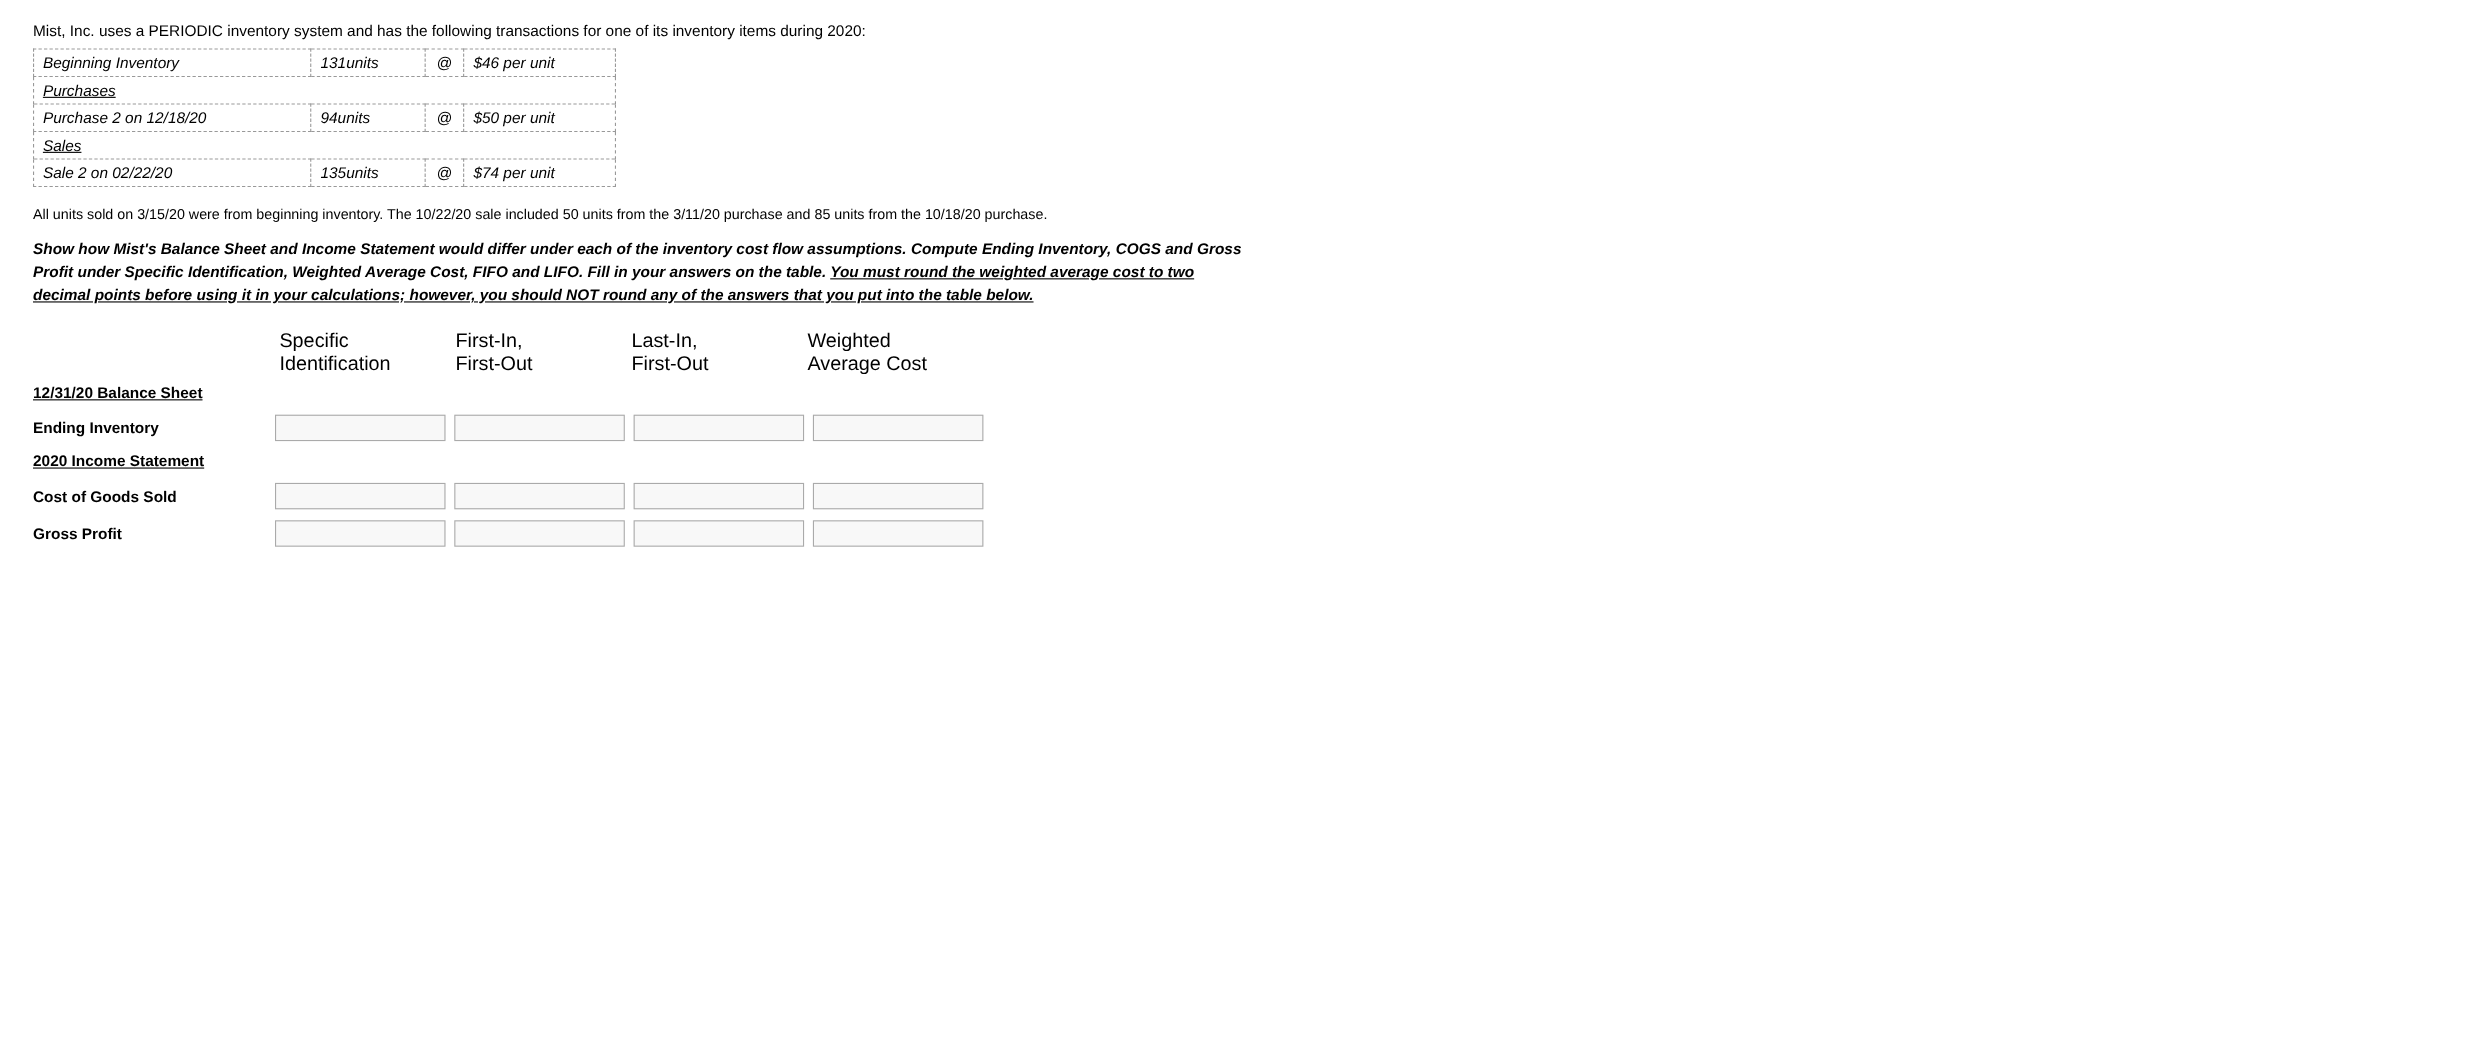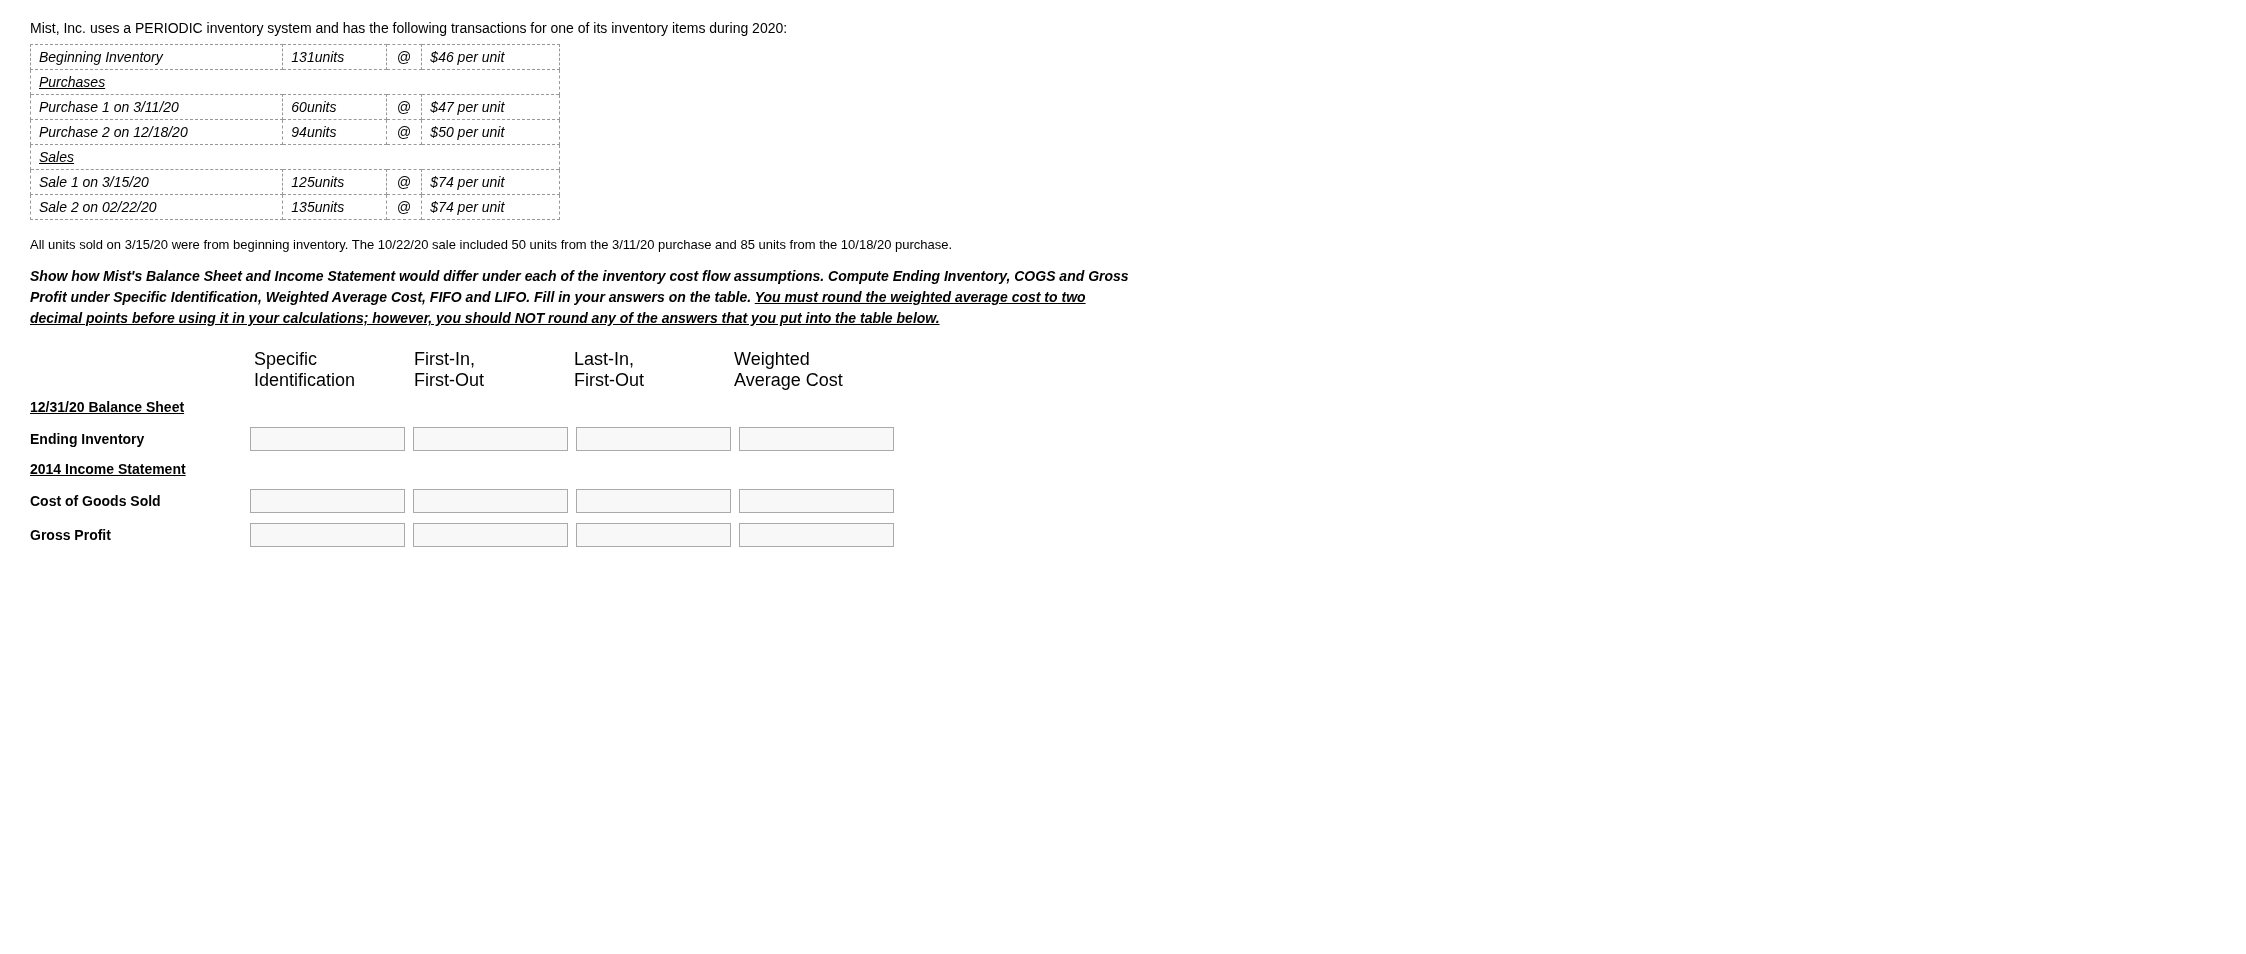--- a/index.html
+++ b/index.html
@@ -120,39 +120,27 @@
       <tr>
         <td class="col-desc">Beginning Inventory</td>
         <td class="col-units">131units</td>
         <td class="col-at">@</td>
         <td class="col-price">$46 per unit</td>
       </tr>
       <tr>
         <td colspan="4" style="border-bottom: none; margin-top: 29px;"><span class="underline-text">Purchases</span></td>
       </tr>
       <tr>
-        <td class="col-desc">Purchase 1 on 3/11/20</td>
-        <td class="col-units">60units</td>
-        <td class="col-at">@</td>
-        <td class="col-price">$47 per unit</td>
-      </tr>
-      <tr>
         <td class="col-desc">Purchase 2 on 12/18/20</td>
         <td class="col-units">94units</td>
         <td class="col-at">@</td>
         <td class="col-price">$50 per unit</td>
       </tr>
       <tr>
         <td colspan="4" style="border-bottom: none;"><span class="underline-text">Sales</span></td>
-      </tr>
-      <tr>
-        <td class="col-desc">Sale 1 on 3/15/20</td>
-        <td class="col-units">125units</td>
-        <td class="col-at">@</td>
-        <td class="col-price">$74 per unit</td>
       </tr>
       <tr>
         <td class="col-desc">Sale 2 on 02/22/20</td>
         <td class="col-units">135units</td>
         <td class="col-at">@</td>
         <td class="col-price">$74 per unit</td>
       </tr>
     </tbody>
 </table>
 
@@ -177,21 +165,21 @@
         <div class="row-label section-header">12/31/20 Balance Sheet</div>
       </div>
       <div class="answer-row">
         <div class="row-label">Ending Inventory</div>
         <div class="input-cell"><input type="text" style=""></div>
         <div class="input-cell"><input type="text" style=""></div>
         <div class="input-cell"><input type="text" style=""></div>
         <div class="input-cell"><input type="text" style=""></div>
       </div>
       <div class="answer-row section-header-row">
-        <div class="row-label section-header">2014 Income Statement</div>
+        <div class="row-label section-header">2020 Income Statement</div>
       </div>
       <div class="answer-row">
         <div class="row-label">Cost of Goods Sold</div>
         <div class="input-cell"><input type="text" style=""></div>
         <div class="input-cell"><input type="text" style=""></div>
         <div class="input-cell"><input type="text" style=""></div>
         <div class="input-cell"><input type="text" style=""></div>
       </div>
       <div class="answer-row">
         <div class="row-label">Gross Profit</div>

